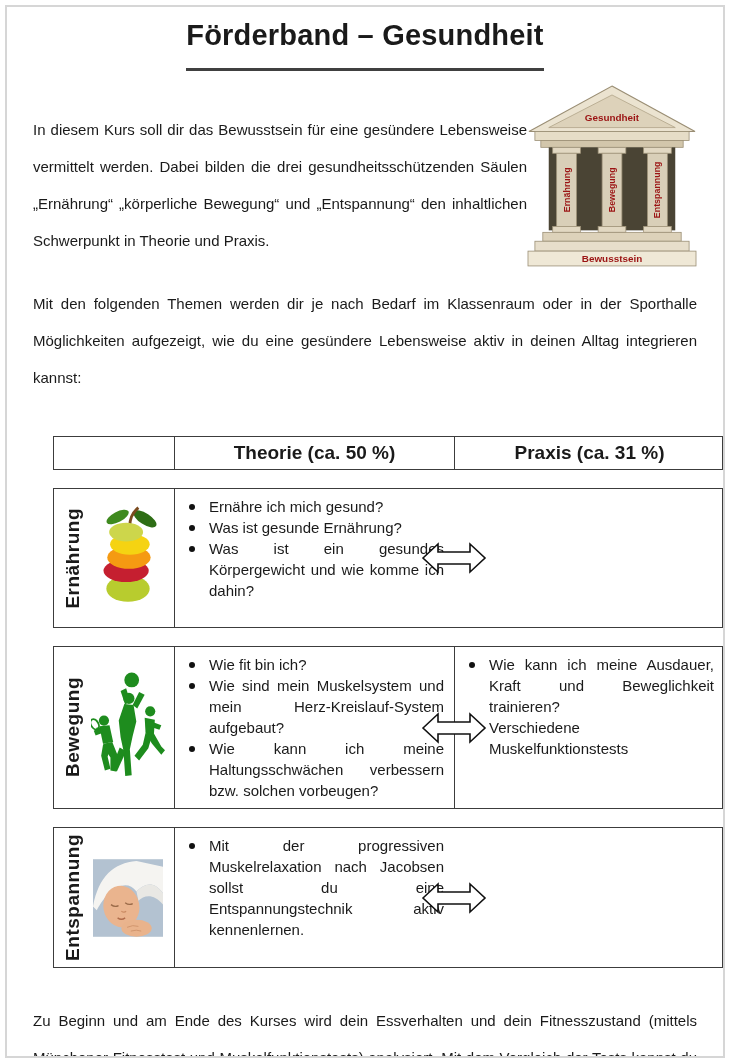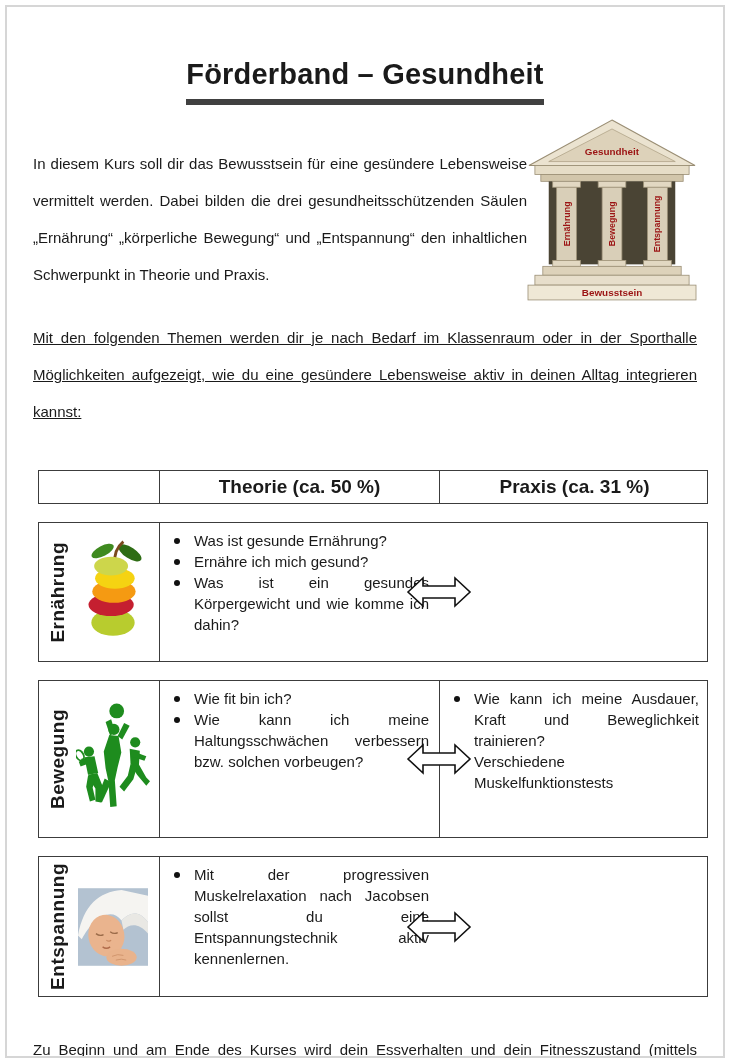--- a/index.html
+++ b/index.html
@@ -2,32 +2,32 @@
 <html lang="de"><head>
 <meta charset="utf-8">
 <style>
   * { margin:0; padding:0; box-sizing:border-box; }
   html,body { width:730px; height:1063px; background:#fff; font-family:"Liberation Sans", sans-serif; color:#1a1a1a; }
   .page { position:absolute; inset:5px; border:2px solid #d6d6d6; background:#fff; overflow:hidden; }
   .content { padding:0 26px 0 26px; }
 
   
   .title-wrap { text-align:center; margin-top:12px; }
-  .title { display:inline-block; font-size:29px; font-weight:bold; border-bottom:6px solid #404040; padding-bottom:8px; letter-spacing:0.2px;margin-top:39px; }
+  .title { display:inline-block; font-size:29px; font-weight:bold; border-bottom:3px solid #404040; padding-bottom:16px; letter-spacing:0.2px; }
 
   
   .intro-row { display:flex; margin-top:12px; }
   .intro-text { width:500px; padding-top:28px; font-size:15px; line-height:37px; text-align:justify; }
   .temple-wrap { margin-left:auto; width:170px; height:186px; }
   svg text { font-family:"Liberation Sans", sans-serif; }
 
-  .topics-text { margin-top:16px; font-size:15px; line-height:37px; text-align:justify;text-decoration:underline; }
+  .topics-text { margin-top:16px; font-size:15px; line-height:37px; text-align:justify; }
 
   
-  .tables { margin-top:40px; margin-left:5px; width:670px; }
+  .tables { margin-top:40px; margin-left:20px; width:670px; }
   .tbox { position:relative; display:grid; grid-template-columns:120px 280px 270px; border:1.5px solid #3c3c3c; background:#fff; }
   .tbox .cell { border-left:1.5px solid #3c3c3c; }
   .tbox .cell:first-child { border-left:none; }
   .thead { height:34px; margin-bottom:14px; }
   .thead .hcell { display:flex; align-items:center; justify-content:center; font-weight:bold; font-size:19px; }
   .trow { margin-top:18px; }
   .trow:first-of-type { margin-top:0; }
   .row-ernaehrung { min-height:140px; }
   .row-bewegung  { min-height:158px; }
   .row-entspannung { min-height:141px; }
@@ -110,22 +110,22 @@
               <ellipse cx="35" cy="90" rx="23" ry="14" fill="#b8cc2e"></ellipse>
               <ellipse cx="33" cy="71" rx="24" ry="12" fill="#c51f30"></ellipse>
               <ellipse cx="36" cy="57" rx="23" ry="12" fill="#f59a12"></ellipse>
               <ellipse cx="37" cy="43" rx="21" ry="11" fill="#f5d312"></ellipse>
               <ellipse cx="33" cy="30" rx="18" ry="10" fill="#cdd64b"></ellipse>
             </svg>
           </span>
         </div>
         <div class="cell list-cell">
           <ul>
+            <li>Ernähre ich mich gesund?</li>
             <li>Was ist gesunde Ernährung?</li>
-            <li>Ernähre ich mich gesund?</li>
             <li>Was ist ein gesundes Körpergewicht und wie komme ich dahin?</li>
           </ul>
         </div>
         <span class="arrow">
           <svg viewBox="0 0 66 38" width="66" height="38">
             <polygon points="2,19 17,5 17,13 49,13 49,5 64,19 49,33 49,25 17,25 17,33" fill="#fff" stroke="#111" stroke-width="1.6"></polygon>
           </svg>
         </span>
       </div>
 
@@ -155,20 +155,21 @@
               <g stroke="#1e8c1e" fill="none" stroke-width="2">
                 <ellipse cx="4" cy="61" rx="4" ry="6" transform="rotate(-30 4 61)"></ellipse>
                 <line x1="6" y1="65" x2="10" y2="67"></line>
               </g>
             </svg>
           </span>
         </div>
         <div class="cell list-cell">
           <ul>
             <li>Wie fit bin ich?</li>
+            <li>Wie sind mein Muskelsystem und mein Herz-Kreislauf-System aufgebaut?</li>
             <li>Wie kann ich meine Haltungsschwächen verbessern bzw. solchen vorbeugen?</li>
           </ul>
         </div>
         <div class="cell list-cell">
           <ul>
             <li>Wie kann ich meine Ausdauer, Kraft und Beweglichkeit trainieren?</li>
             <li>Verschiedene Muskelfunktionstests</li>
           </ul>
         </div>
         <span class="arrow">

